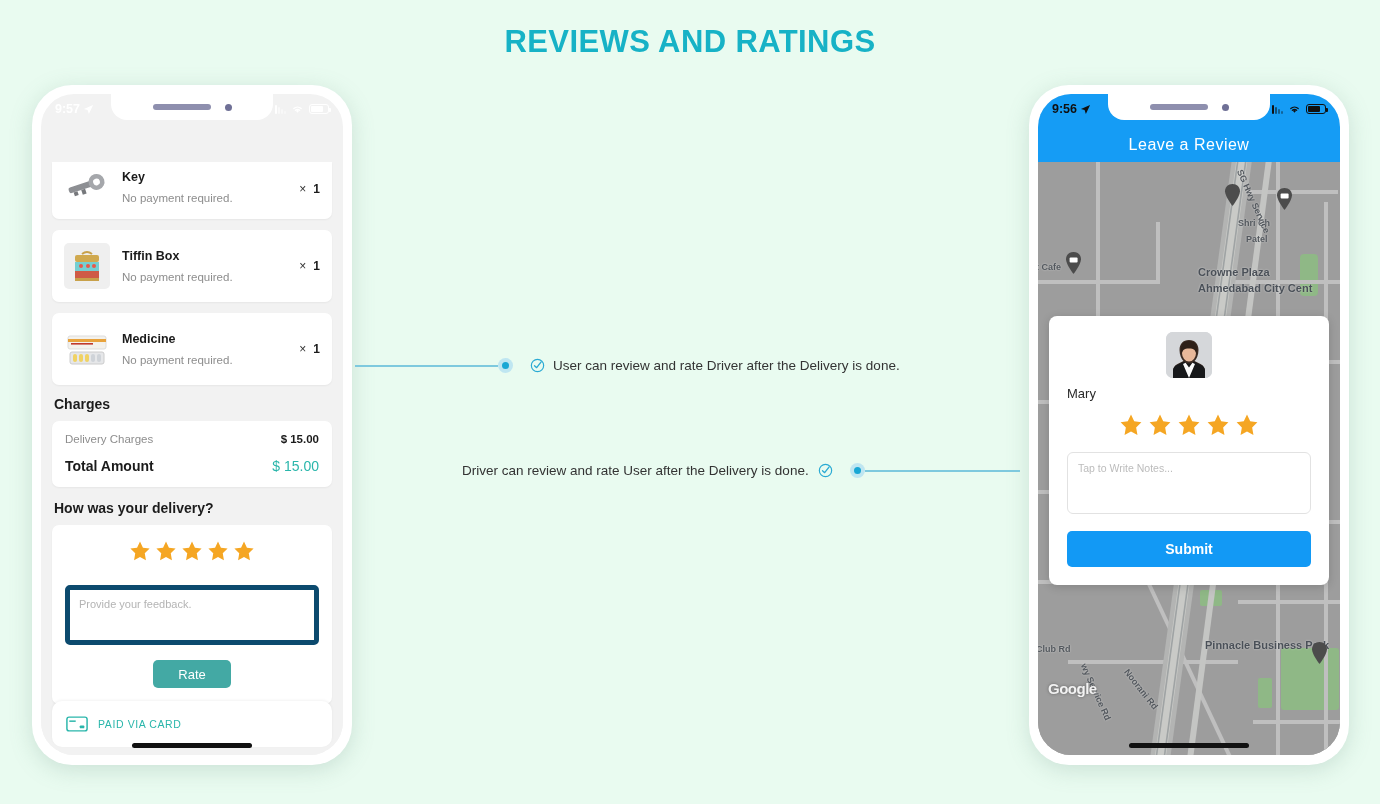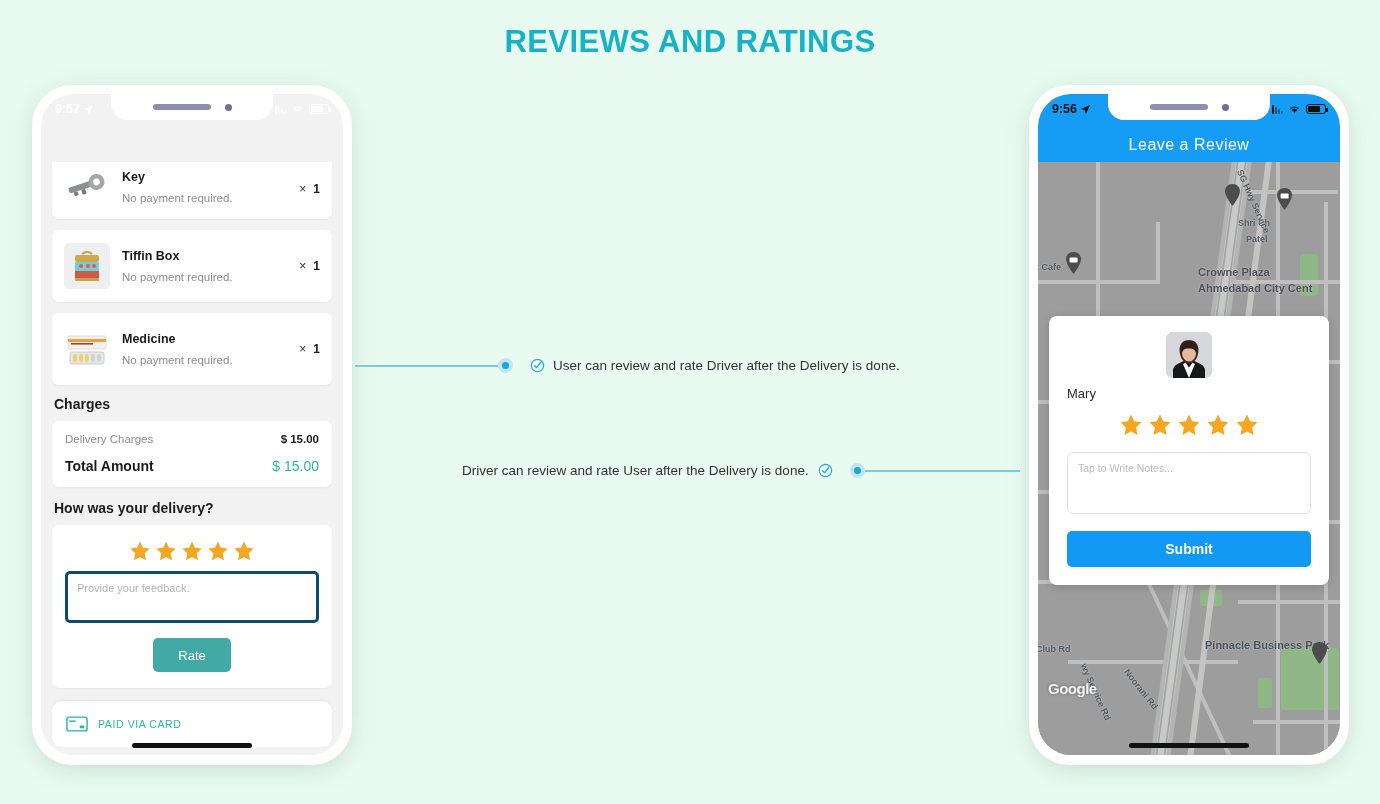--- a/index.html
+++ b/index.html
@@ -122,25 +122,25 @@
   .charge-row { display: flex; justify-content: space-between; align-items: baseline; }
   .charge-row + .charge-row { margin-top: 13px; }
   .charge-label { font-size: 11.5px; color: #8d8d8d; }
   .charge-val { font-size: 11.5px; color: #1b1b1b; font-weight: bold; }
   .charge-row.total .charge-label { font-size: 14px; color: #1b1b1b; font-weight: bold; }
   .charge-row.total .charge-val { font-size: 14px; color: #2ab6ab; font-weight: normal; }
 
   .rate-card { background:#fff; border-radius:7px; padding: 14px 13px 16px; box-shadow: 0 1px 2px rgba(0,0,0,.05); }
   .stars { display: flex; justify-content: center; gap: 2px; }
   .feedback-box {
-    margin-top: 8px; height: 52px; border: 3px solid #0c4a6e; border-radius: 5px;
+    margin-top: 22px; height: 60px; border: 5px solid #0c4a6e; border-radius: 5px;
     padding: 8px 9px; font-size: 11px; color: #b4b4b4; background: #fff;
   }
   .rate-btn {
-    margin: 15px auto 0; display: block; width: 78px; height: 34px;
+    margin: 15px auto 0; display: block; width: 78px; height: 28px;
     background: #43a9a4; color: #fff; border: none; border-radius: 5px;
     font-size: 13px; font-family: inherit; cursor: pointer;
   }
   .paid-bar {
     position: absolute; left: 11px; right: 11px; bottom: 8px;
     background: #fff; border-radius: 10px; height: 46px;
     display: flex; align-items: center; padding: 0 14px; gap: 10px;
     box-shadow: 0 -1px 3px rgba(0,0,0,.05);
   }
   .paid-text { font-size: 10.5px; color: #2ab6ab; letter-spacing: .6px; }

